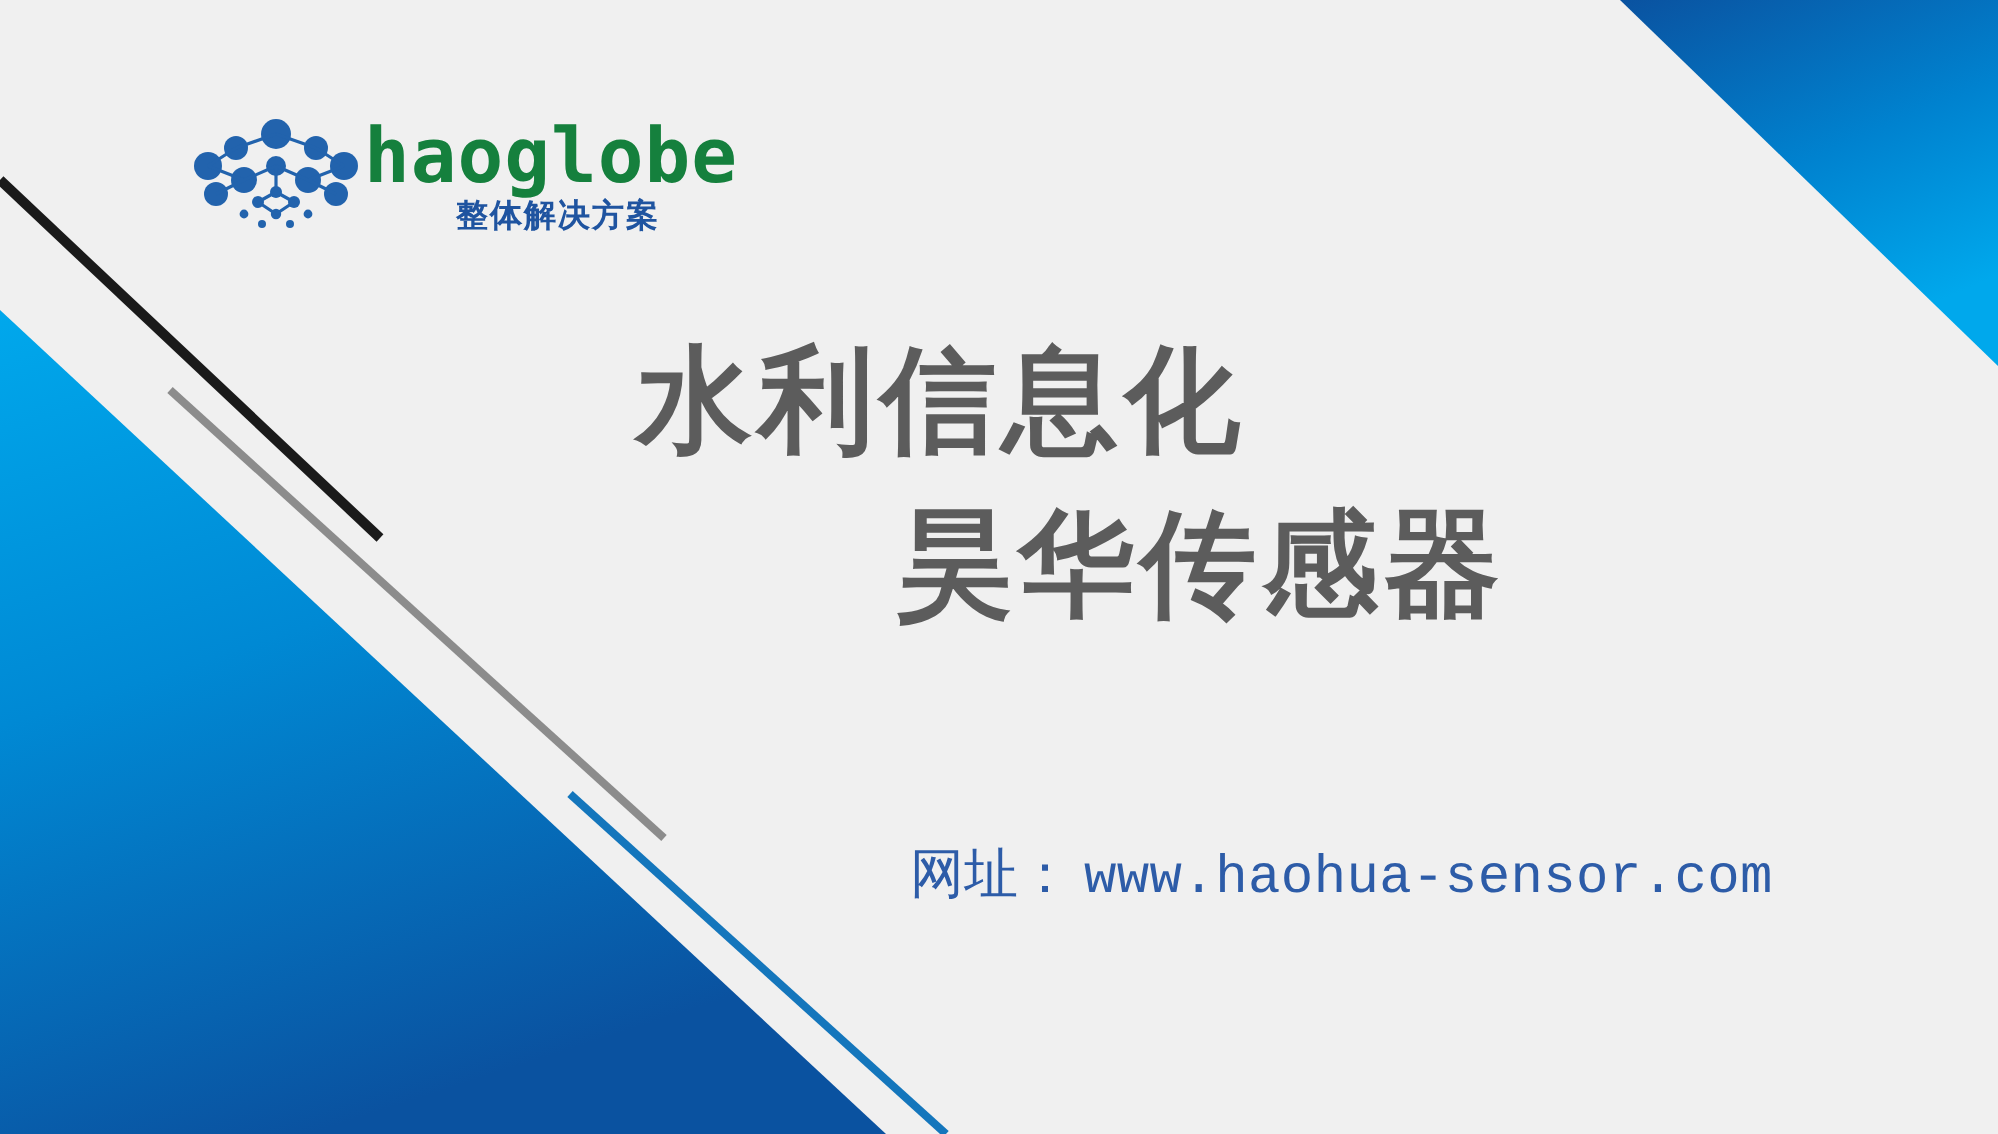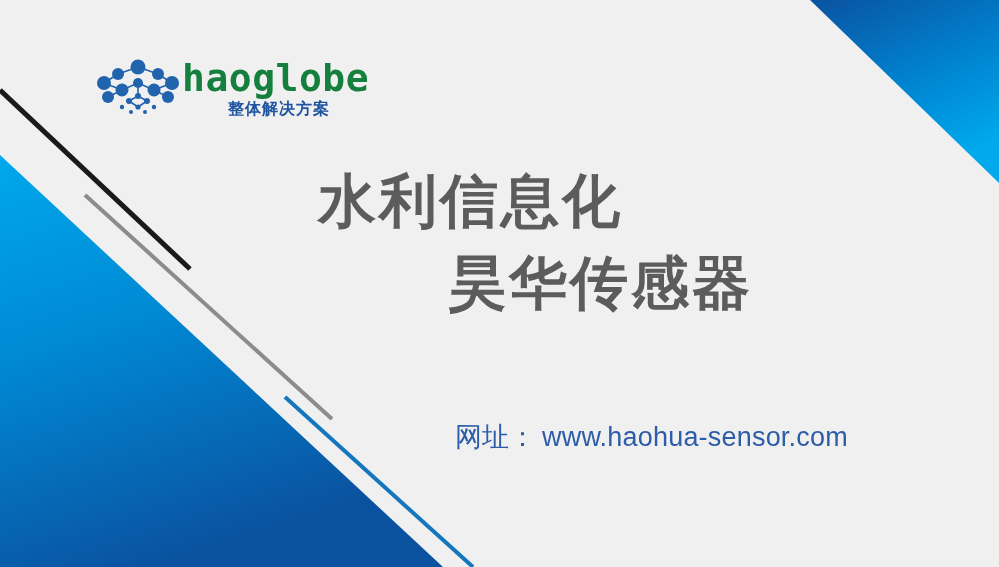--- a/index.html
+++ b/index.html
@@ -95,21 +95,21 @@
     font-size: 27px;
     color: #2d5ca8;
     letter-spacing: 0px;
     font-family: "Liberation Serif", "DejaVu Serif", serif;
   }
   .url-value {
     font-size: 27px;
     color: #2d5ca8;
     letter-spacing: 0.2px;
     margin-left: 6px;
-    font-family: Liberation Sans, sans-serif;
+    font-family: Liberation Mono, monospace;
   }
 </style>
 </head>
 <body>
 
 <div id="slide">
 
   <svg class="shape-layer" viewBox="0 0 999 567">
     <defs>
       <linearGradient id="gradLeft" x1="0" y1="0" x2="0.35" y2="1">

